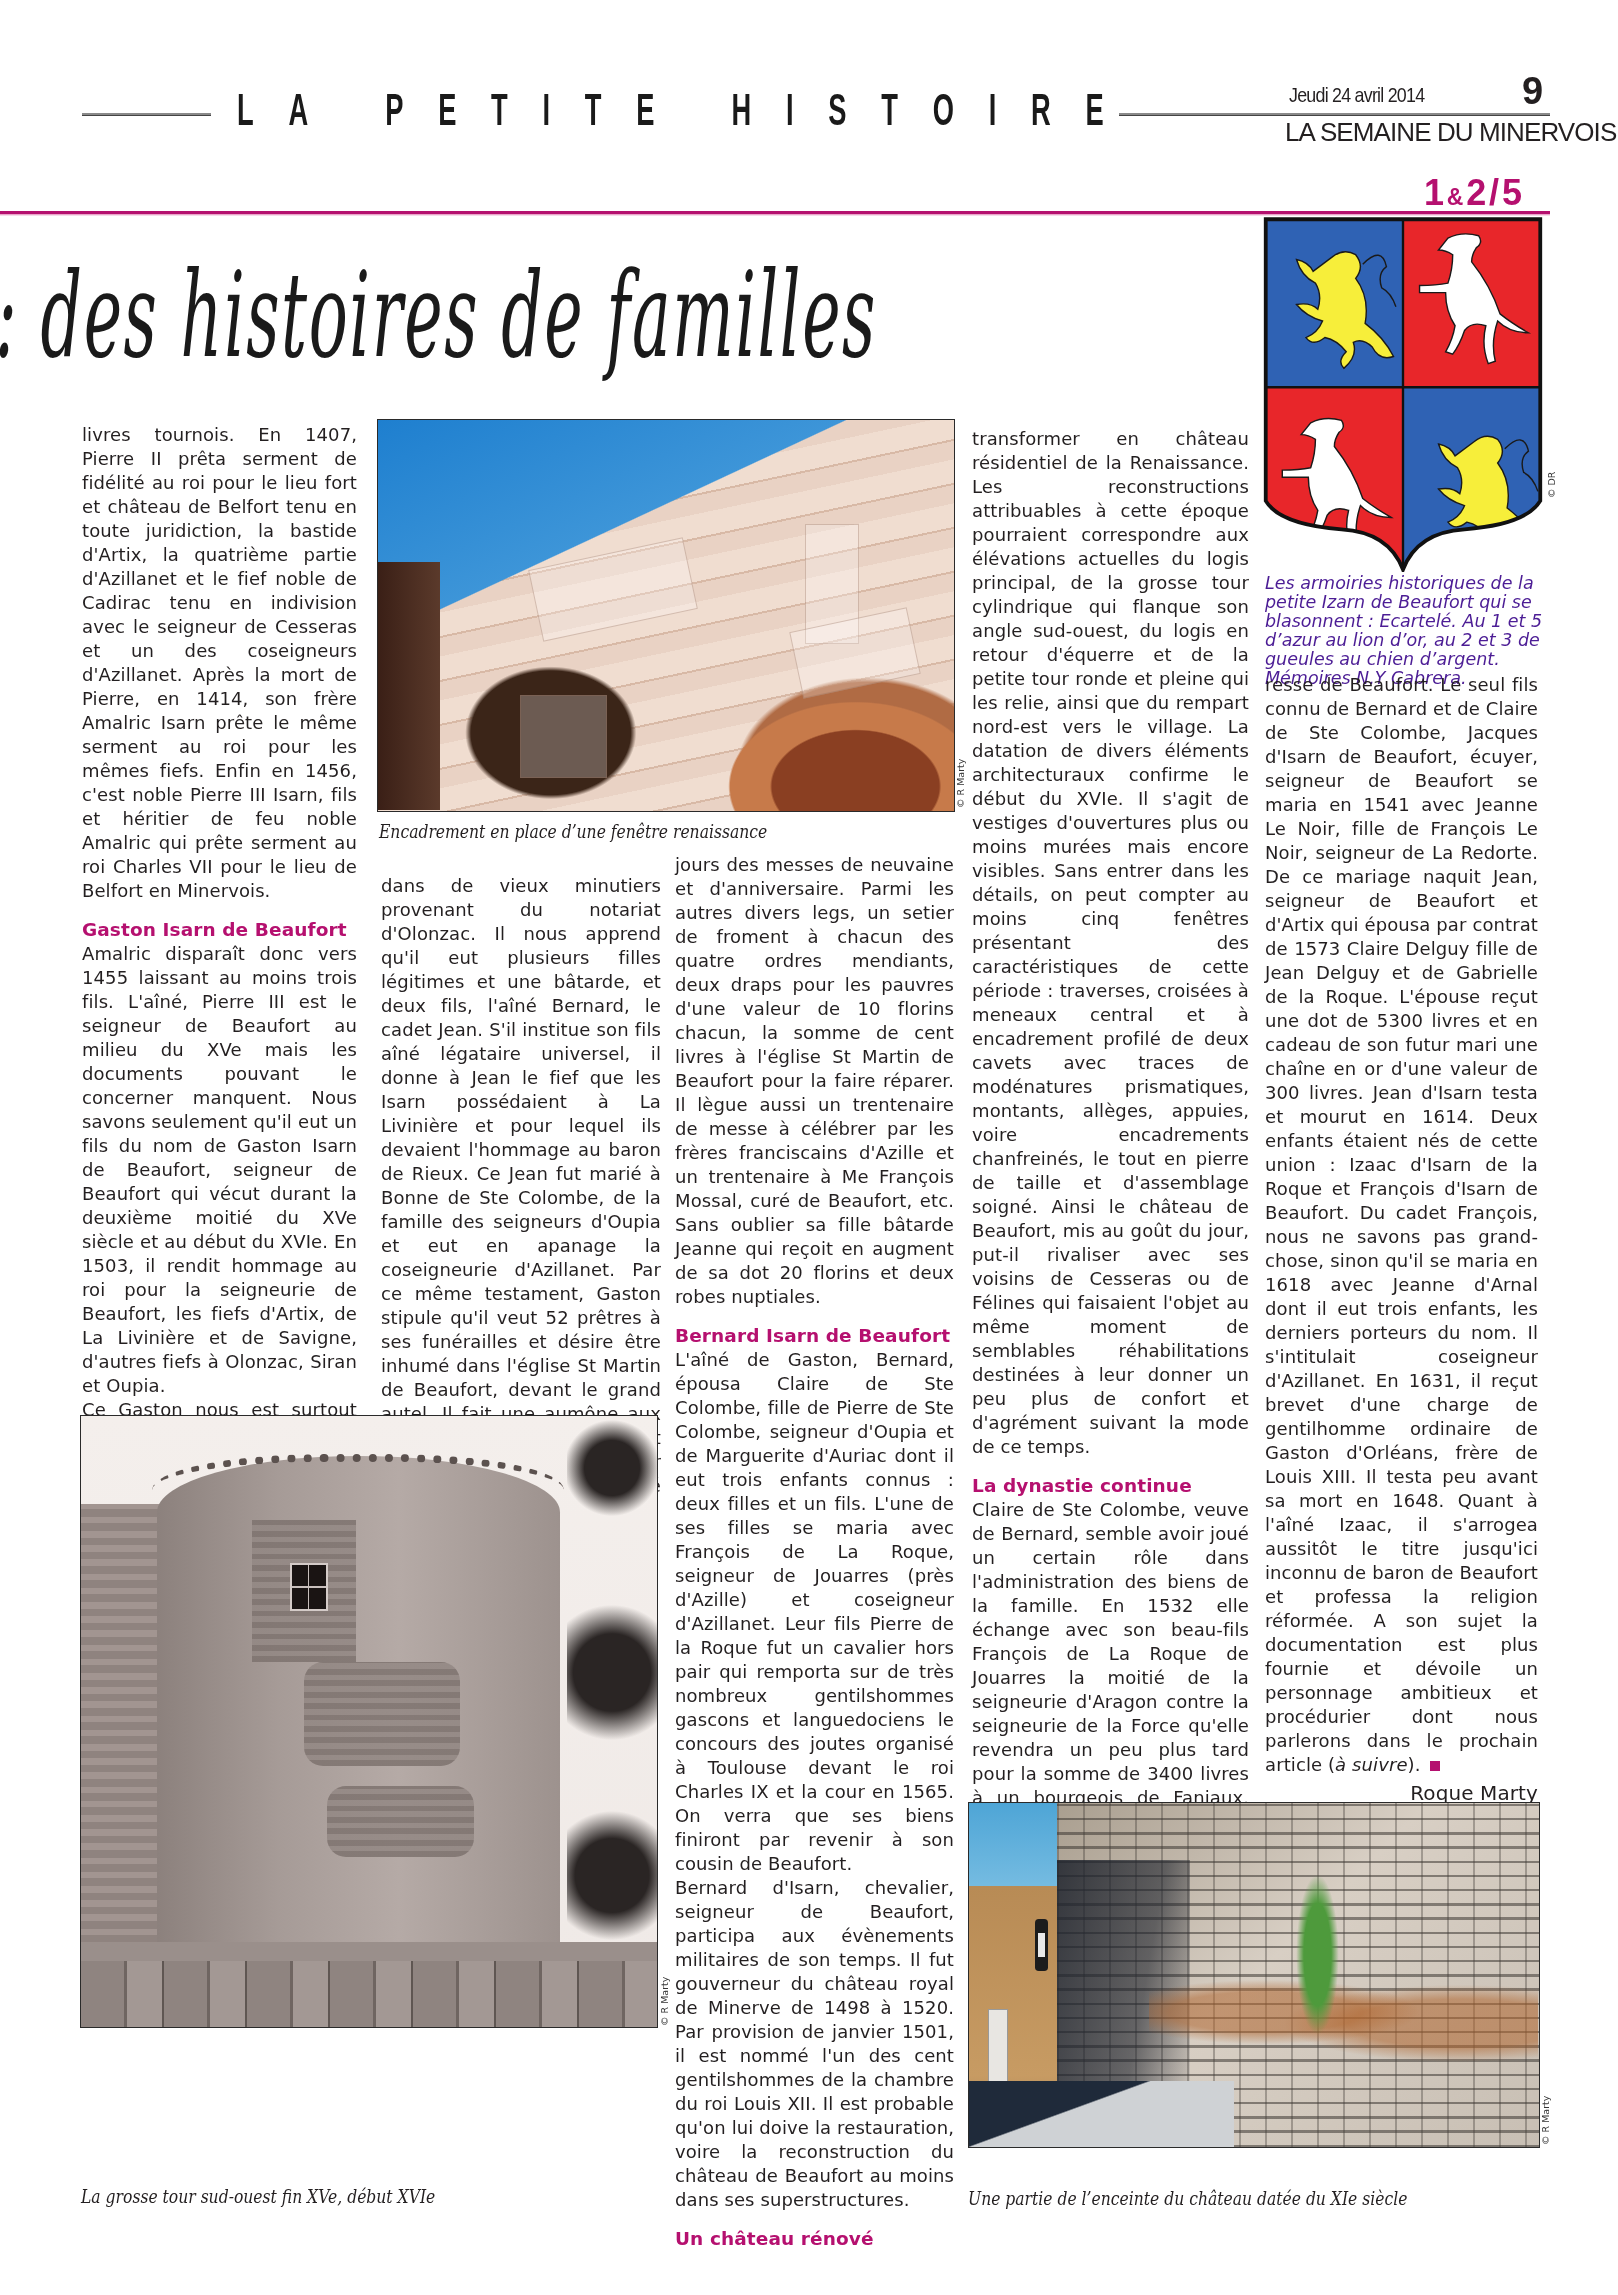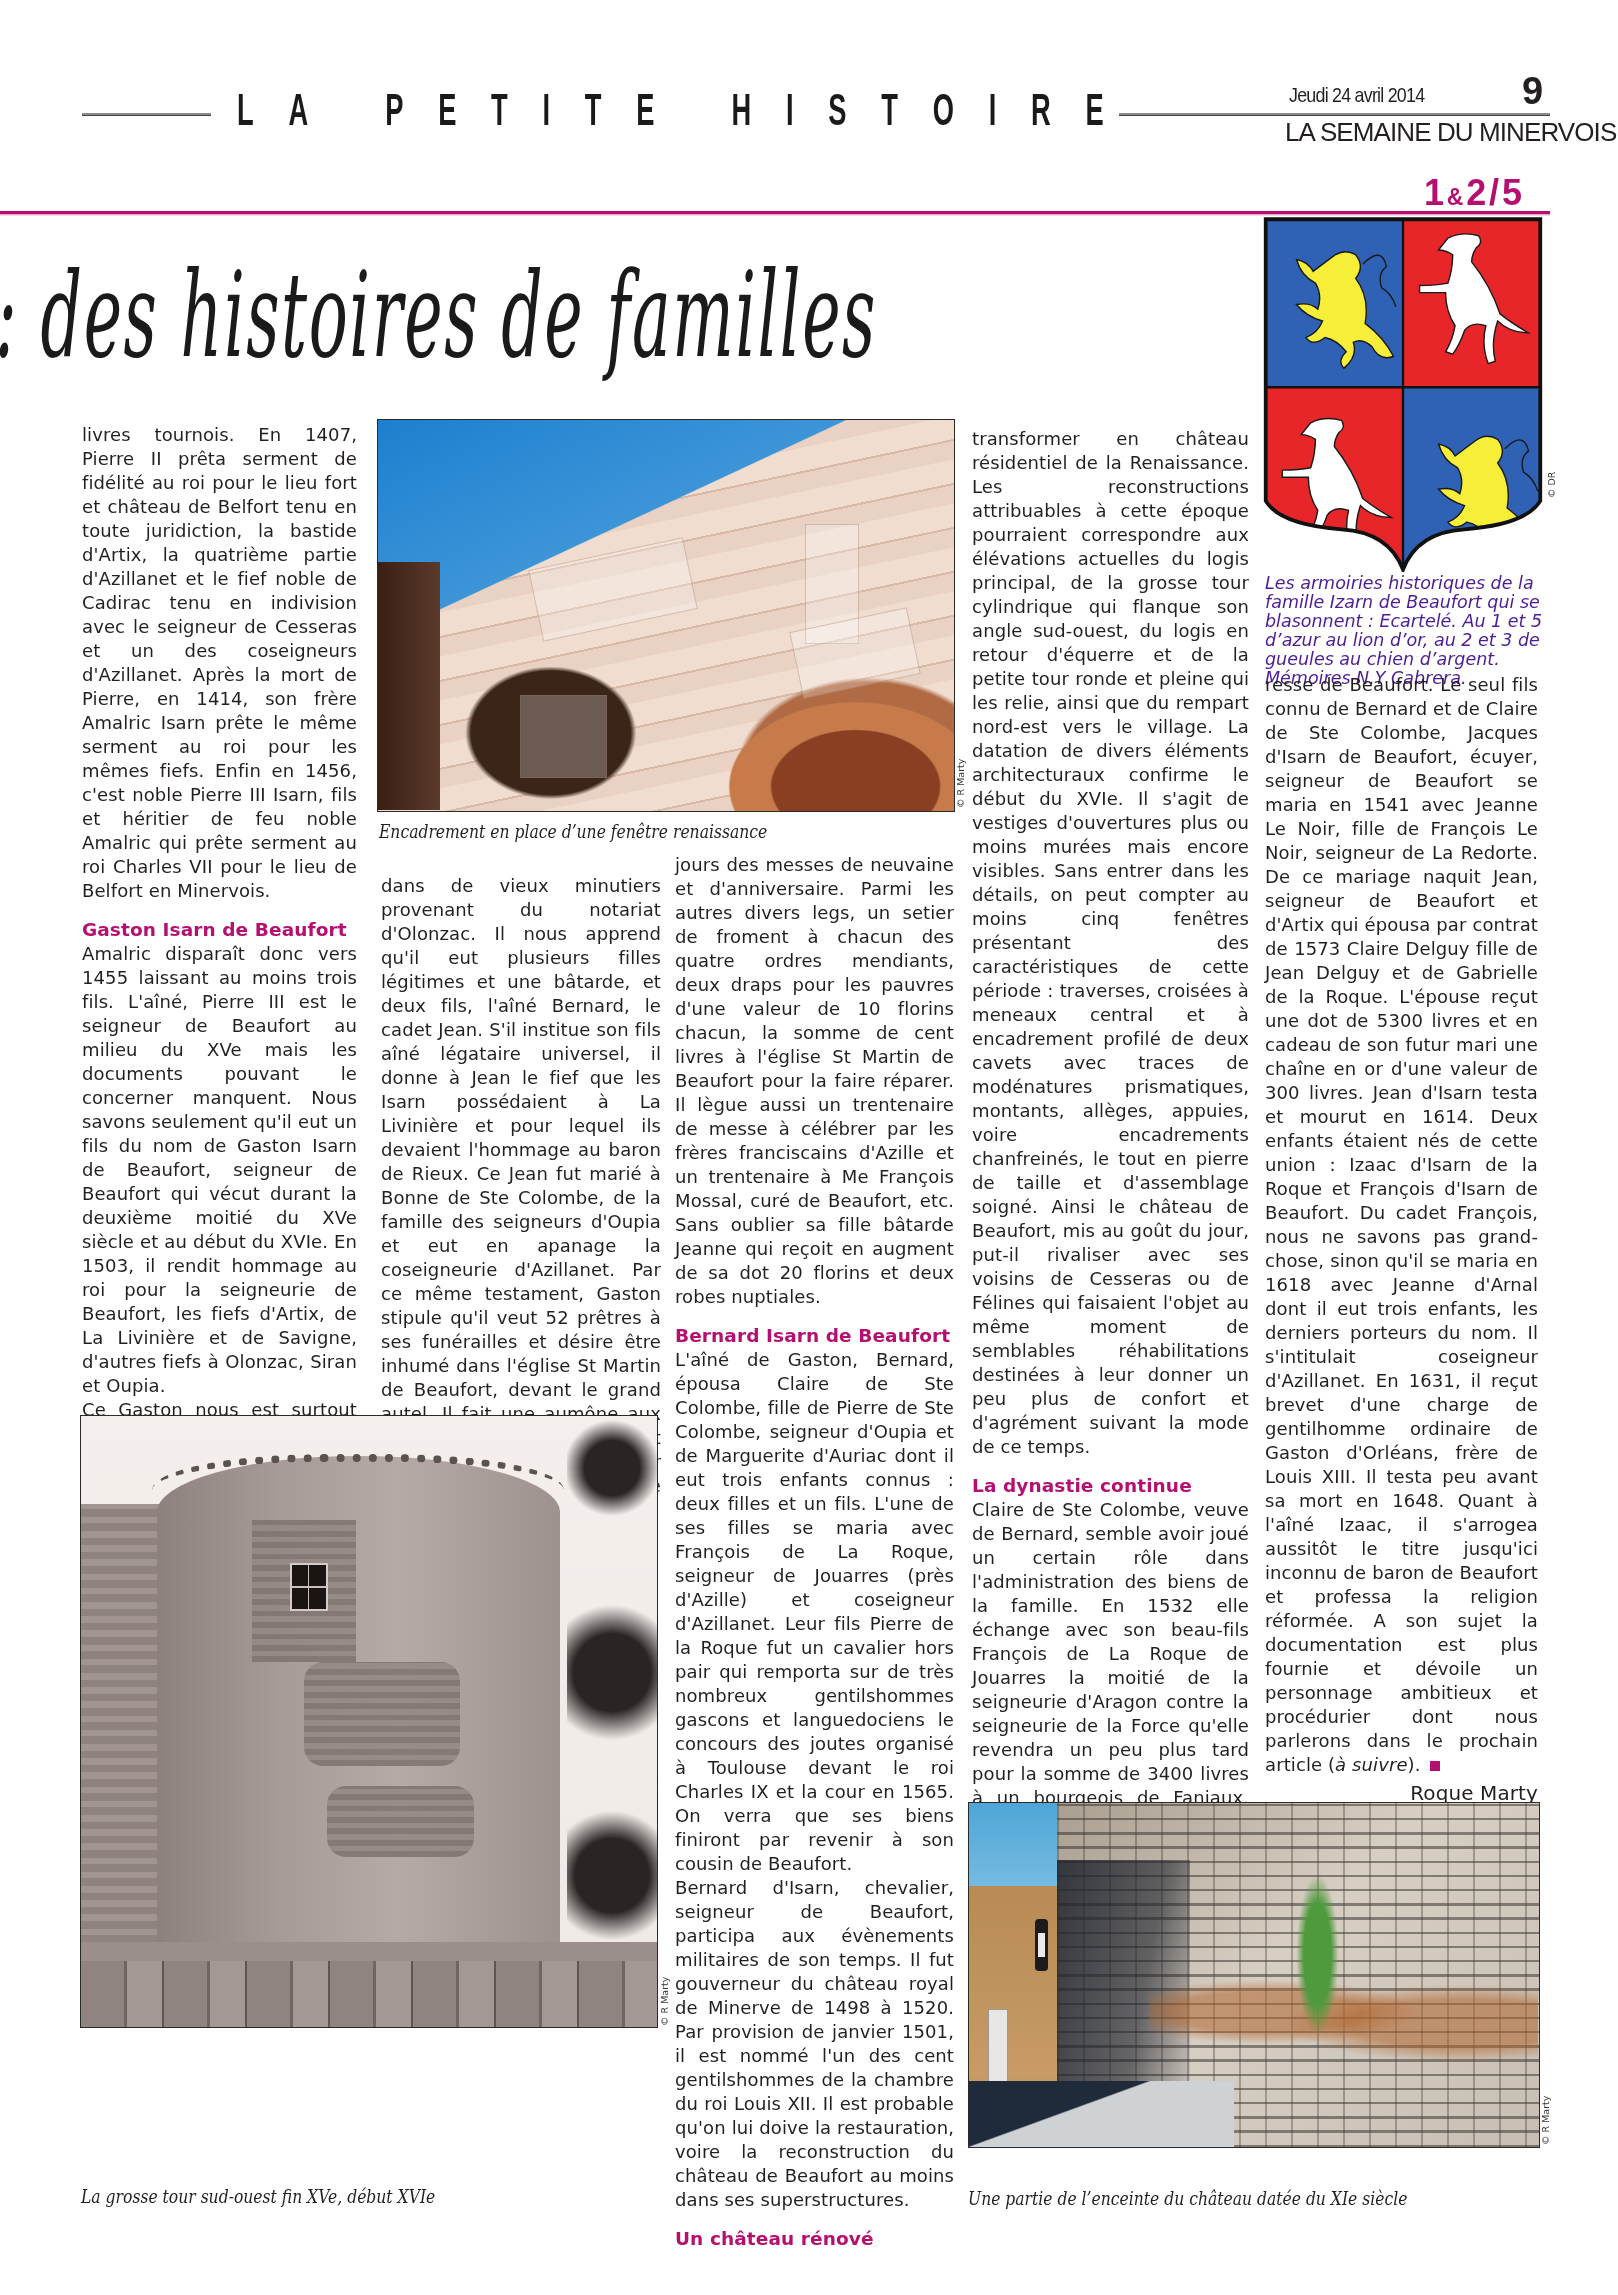--- a/index.html
+++ b/index.html
@@ -184,21 +184,21 @@
       <line x1="300" y1="0" x2="300" y2="760" stroke="#111" stroke-width="5"></line>
       <line x1="0" y1="370" x2="600" y2="370" stroke="#111" stroke-width="5"></line>
     </g>
     <path d="M10 15 L590 15 L590 610 Q560 660 430 670 Q330 676 300 755 Q270 676 170 670 Q40 660 10 610 Z" fill="none" stroke="#111" stroke-width="8"></path>
   </svg>
 </div>
 <div class="credit arms-credit">© DR</div>
 
 <div class="caption-multi" style="left:1265px; top:574px; width:284px;">
   <div>Les armoiries historiques de la</div>
-  <div>famille Izarn de Beaufort qui se</div>
+  <div>petite Izarn de Beaufort qui se</div>
   <div>blasonnent : Ecartelé. Au 1 et 5</div>
   <div>d’azur au lion d’or, au 2 et 3 de</div>
   <div>gueules au chien d’argent.</div>
   <div>Mémoires N.Y Cabrera.</div>
 </div>
 
 <div class="photo p1">
   <div class="wall-left"></div>
   <div class="stone" style="left:156px; top:133px; width:156px; height:71px; transform:rotate(-12deg);"></div>
   <div class="stone" style="left:427px; top:104px; width:52px; height:118px;"></div>

